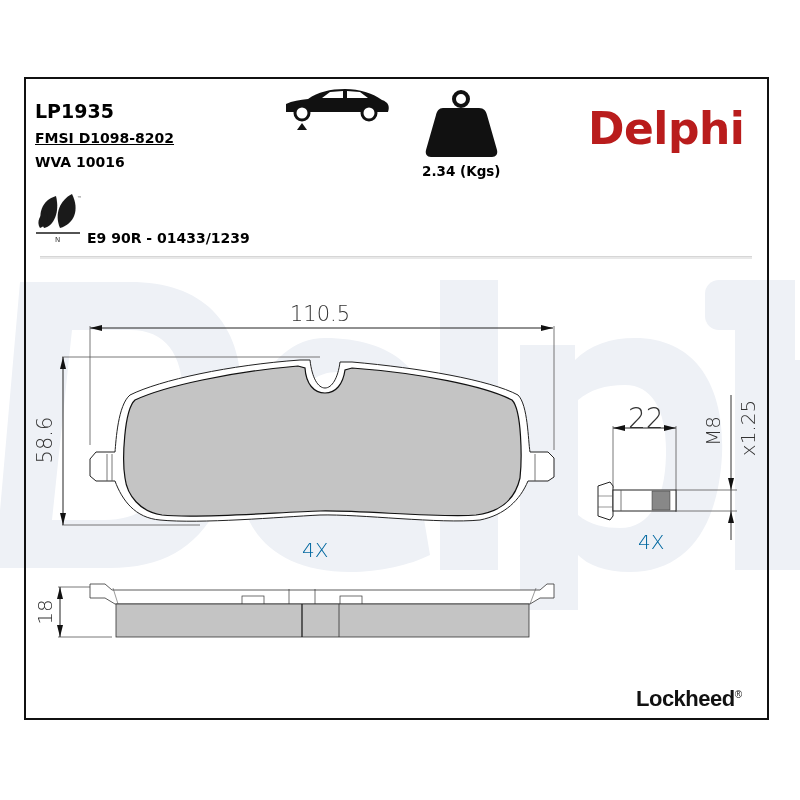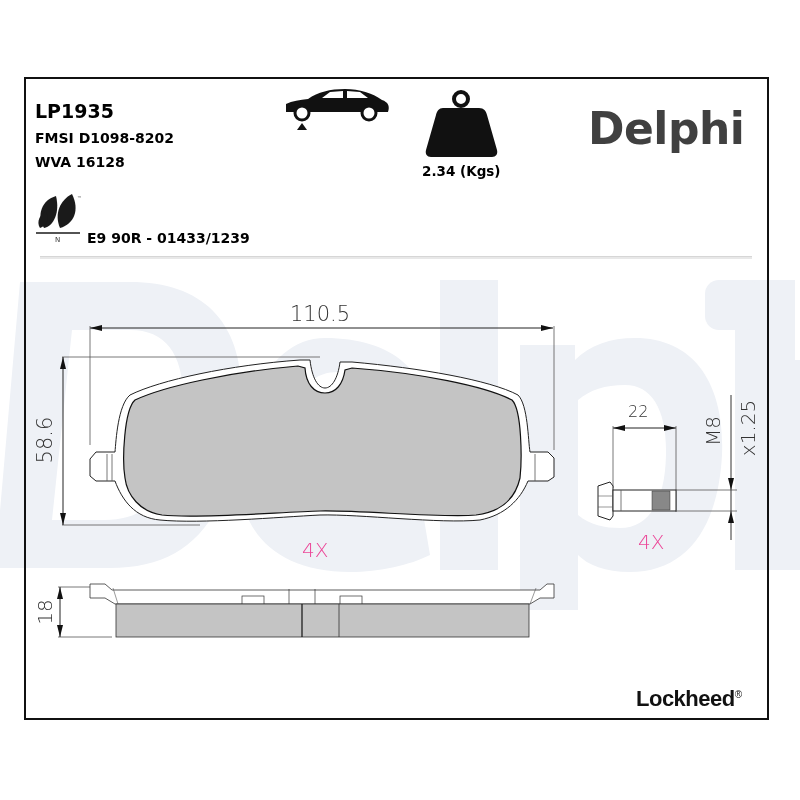--- a/index.html
+++ b/index.html
@@ -1,30 +1,30 @@
 <!DOCTYPE html>
 <html><head>
   <meta charset="utf-8">
   <style>
     html, body { margin: 0; padding: 0; background: #ffffff; }
     body { width: 800px; height: 800px; position: relative; overflow: hidden; font-family: "DejaVu Sans", sans-serif; }
     .watermark { position: absolute; left: 0; top: 0; width: 800px; height: 800px; }
     .frame { position: absolute; left: 24px; top: 77px; width: 741px; height: 639px; border: 2px solid #111; box-sizing: content-box; }
     .t { position: absolute; color: #000000; font-weight: bold; white-space: nowrap; }
     .code { left: 35px; top: 100px; font-size: 19px; }
-    .fmsi { left: 35px; top: 130px; font-size: 14px; }
+    .fmsi { left: 35px; top: 130px; font-size: 14px; text-decoration: underline; }
     .wva { left: 35px; top: 154px; font-size: 14px; }
     .ece { left: 87px; top: 230px; font-size: 14px; }
     .weight-label { left: 422px; top: 163px; font-size: 13.5px; text-align: center; }
-    .brand { left: 588px; top: 103px; font-size: 44px; color: #404040; font-weight: bold; letter-spacing: -0.5px; font-family: "DejaVu Sans", sans-serif; }
+    .brand { left: 588px; top: 103px; font-size: 44px; color: #b91c1c; font-weight: bold; letter-spacing: -0.5px; font-family: "DejaVu Sans", sans-serif; }
     .lockheed { left: 636px; top: 686px; font-size: 22px; font-family: Liberation Sans, sans-serif; font-weight: bold; color: #111; letter-spacing: -0.5px; }
     .lockheed sup { font-size: 10px; font-weight: normal; }
     .sep { position: absolute; left: 40px; top: 256px; width: 712px; height: 2px; background: #e8e8e8; border-top: 1px solid #d6d6d6; }
     .dim { position: absolute; font-family: "DejaVu Sans", sans-serif; font-weight: 200; color: #333; white-space: nowrap; transform-origin: center; }
-    .qty { color: #ec4899; }
+    .qty { color: #0369a1; }
     svg { position: absolute; left: 0; top: 0; }
   </style>
 </head>
 <body>
 
 <svg class="watermark" width="800" height="800">
   <g fill="#eef1f6">
 
     <path d="M20 282 L130 282 C210 282 250 330 240 420 C230 520 190 568 110 568 L-5 568 Z M72 330 L52 520 L105 520 C150 520 175 490 182 420 C188 360 170 330 130 330 Z" fill-rule="evenodd"></path>
 
@@ -38,21 +38,21 @@
     <rect x="735" y="360" width="70" height="210"></rect>
 
     <rect x="705" y="280" width="55" height="50" rx="14"></rect>
   </g>
 </svg>
 
 <div class="frame"></div>
 
 <div class="t code">LP1935</div>
 <div class="t fmsi">FMSI D1098-8202</div>
-<div class="t wva">WVA 16128</div>
+<div class="t wva">WVA 10016</div>
 
 <svg width="800" height="800" style="pointer-events:none">
   <g>
     <path d="M56 196 C42 200 36 215 44 228 C54 226 60 212 56 196 Z" fill="#1a1a1a"></path>
     <path d="M72 194 C60 200 54 214 60 228 C74 224 80 210 72 194 Z" fill="#1a1a1a"></path>
     <path d="M46 212 C40 214 36 222 40 228 C46 226 50 220 46 212 Z" fill="#1a1a1a"></path>
     <line x1="36" y1="233" x2="80" y2="233" stroke="#1a1a1a" stroke-width="1.5"></line>
     <text x="55" y="242" font-size="7" fill="#333" font-family="DejaVu Sans, sans-serif">N</text>
     <text x="77" y="200" font-size="5" fill="#555" font-family="DejaVu Sans, sans-serif">™</text>
   </g>
@@ -118,21 +118,21 @@
   <line x1="598" y1="507" x2="612" y2="507" stroke="#555" stroke-width="0.6"></line>
   <rect x="613" y="490" width="63" height="21" fill="#fff" stroke="#222" stroke-width="1"></rect>
   <line x1="621" y1="490" x2="621" y2="511" stroke="#555" stroke-width="0.8"></line>
   <rect x="652" y="491" width="18" height="19" fill="#888" stroke="#333" stroke-width="0.5"></rect>
   <line x1="676" y1="490" x2="737" y2="490" stroke="#555" stroke-width="0.8"></line>
   <line x1="676" y1="511" x2="737" y2="511" stroke="#555" stroke-width="0.8"></line>
   <line x1="731" y1="395" x2="731" y2="540" stroke="#333" stroke-width="1"></line>
   <polygon points="731,490 728,478 734,478" fill="#111"></polygon>
   <polygon points="731,511 728,523 734,523" fill="#111"></polygon>
 </svg>
-<div class="dim" style="left:628px; top:402px; font-size:16px;">22</div>
+<div class="dim" style="left:628px; top:402px; font-size:28px;">22</div>
 <div class="dim" style="left:698px; top:419px; font-size:20px; transform: rotate(-90deg);">M8</div>
 <div class="dim" style="left:720px; top:416px; font-size:20px; transform: rotate(-90deg);">x1.25</div>
 <div class="dim qty" style="left:638px; top:530px; font-size:20px;">4X</div>
 
 <svg width="800" height="800" style="pointer-events:none">
   <path d="M90 584 L105 584 L112 590 L540 590 L547 584 L554 584 L554 598 L540 598 L530 604 L115 604 L105 598 L90 598 Z" fill="#fff" stroke="#333" stroke-width="0.8"></path>
   <line x1="113" y1="588" x2="118" y2="604" stroke="#555" stroke-width="0.6"></line>
   <line x1="530" y1="604" x2="536" y2="588" stroke="#555" stroke-width="0.6"></line>
   <rect x="242" y="596" width="22" height="8" fill="#fff" stroke="#333" stroke-width="0.7"></rect>
   <rect x="340" y="596" width="22" height="8" fill="#fff" stroke="#333" stroke-width="0.7"></rect>

